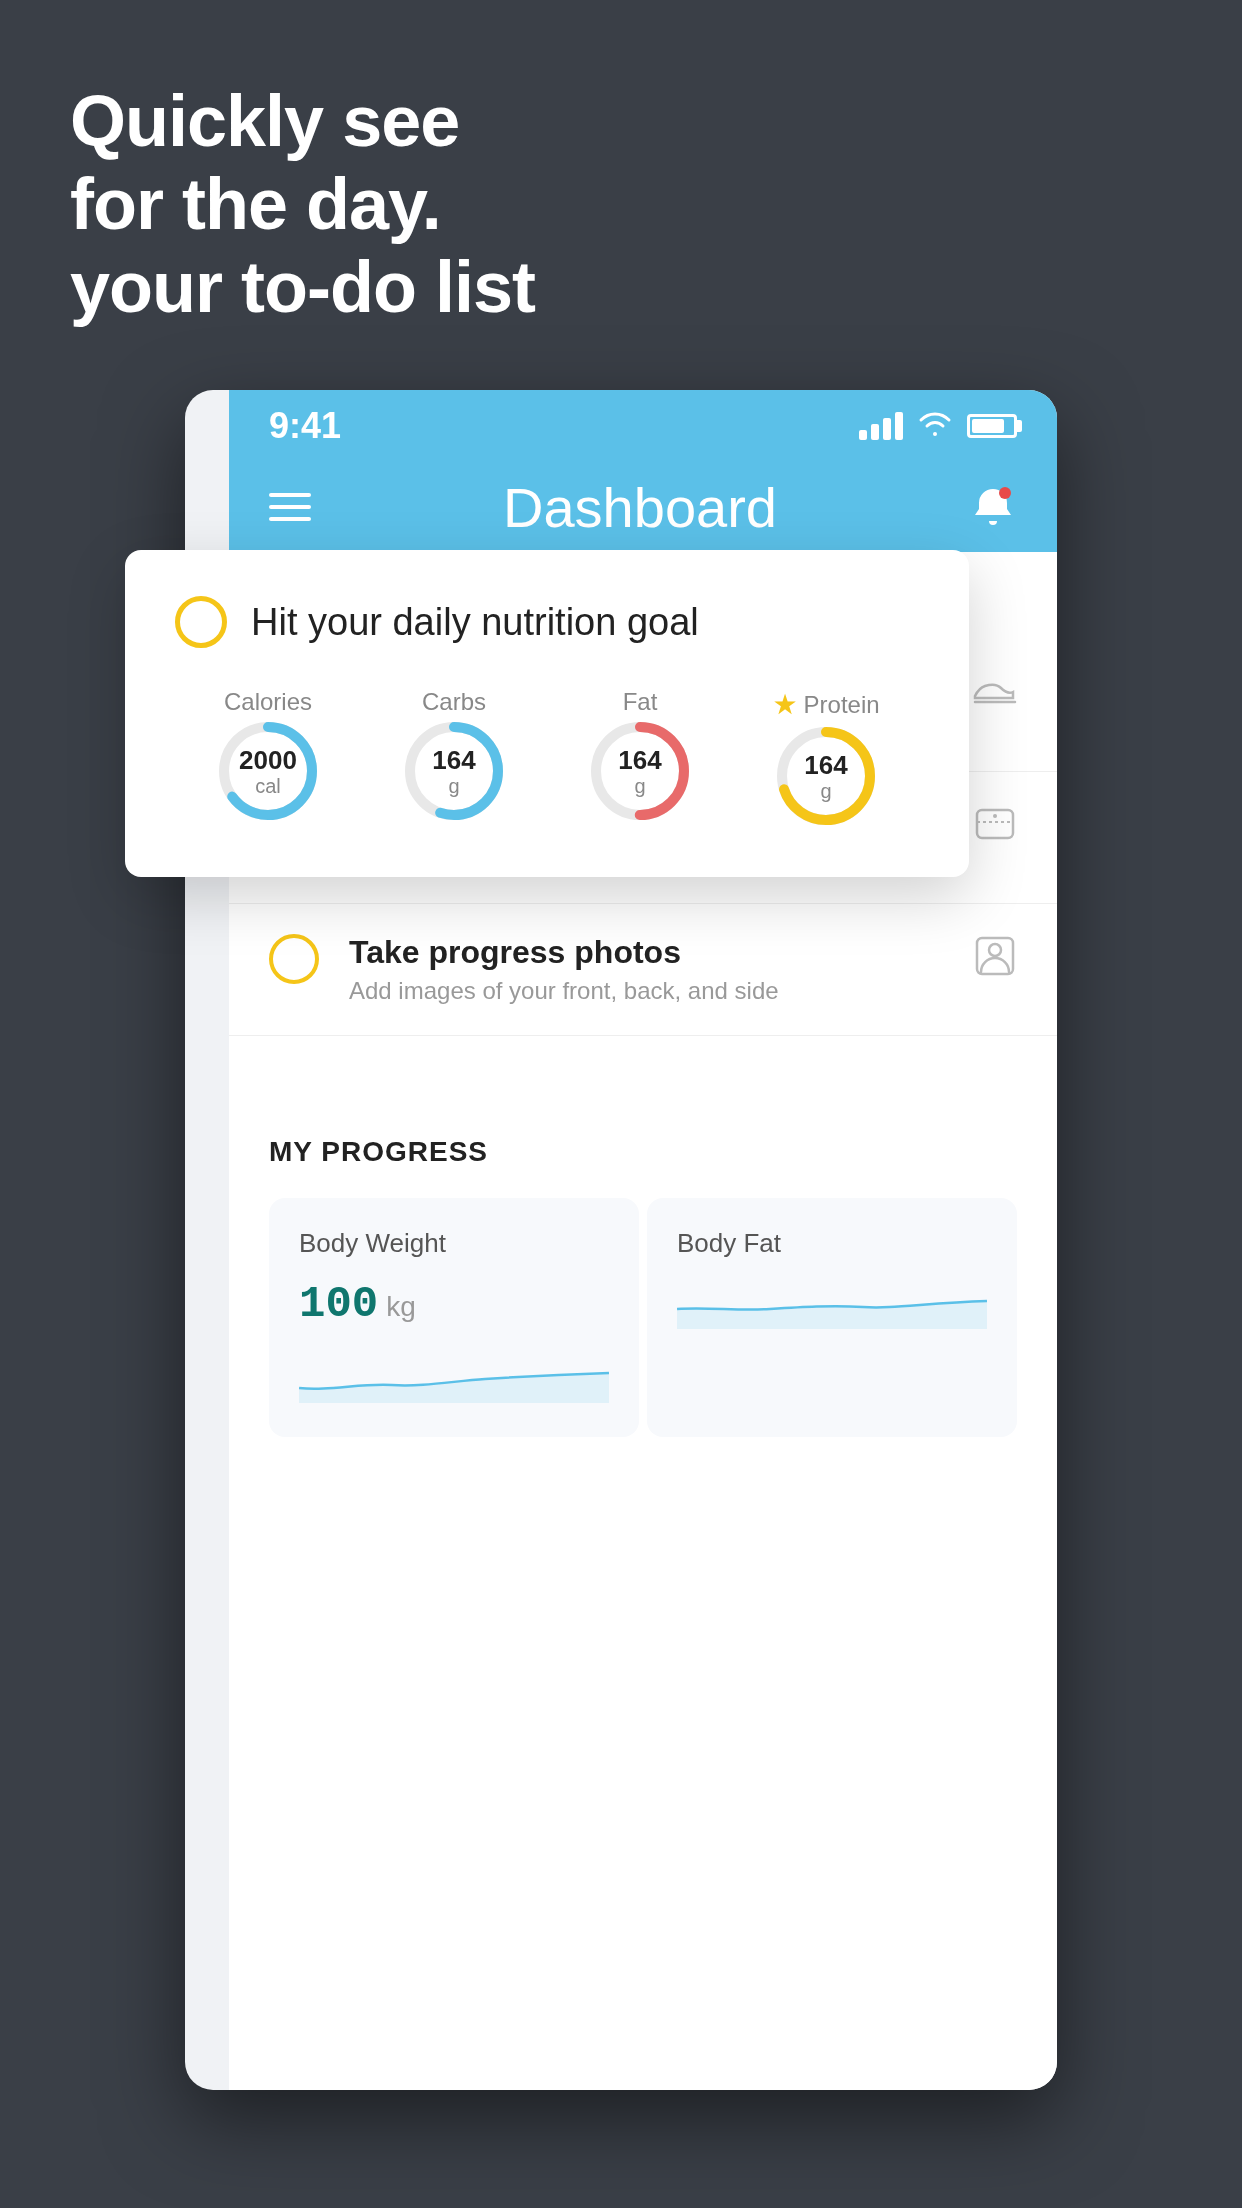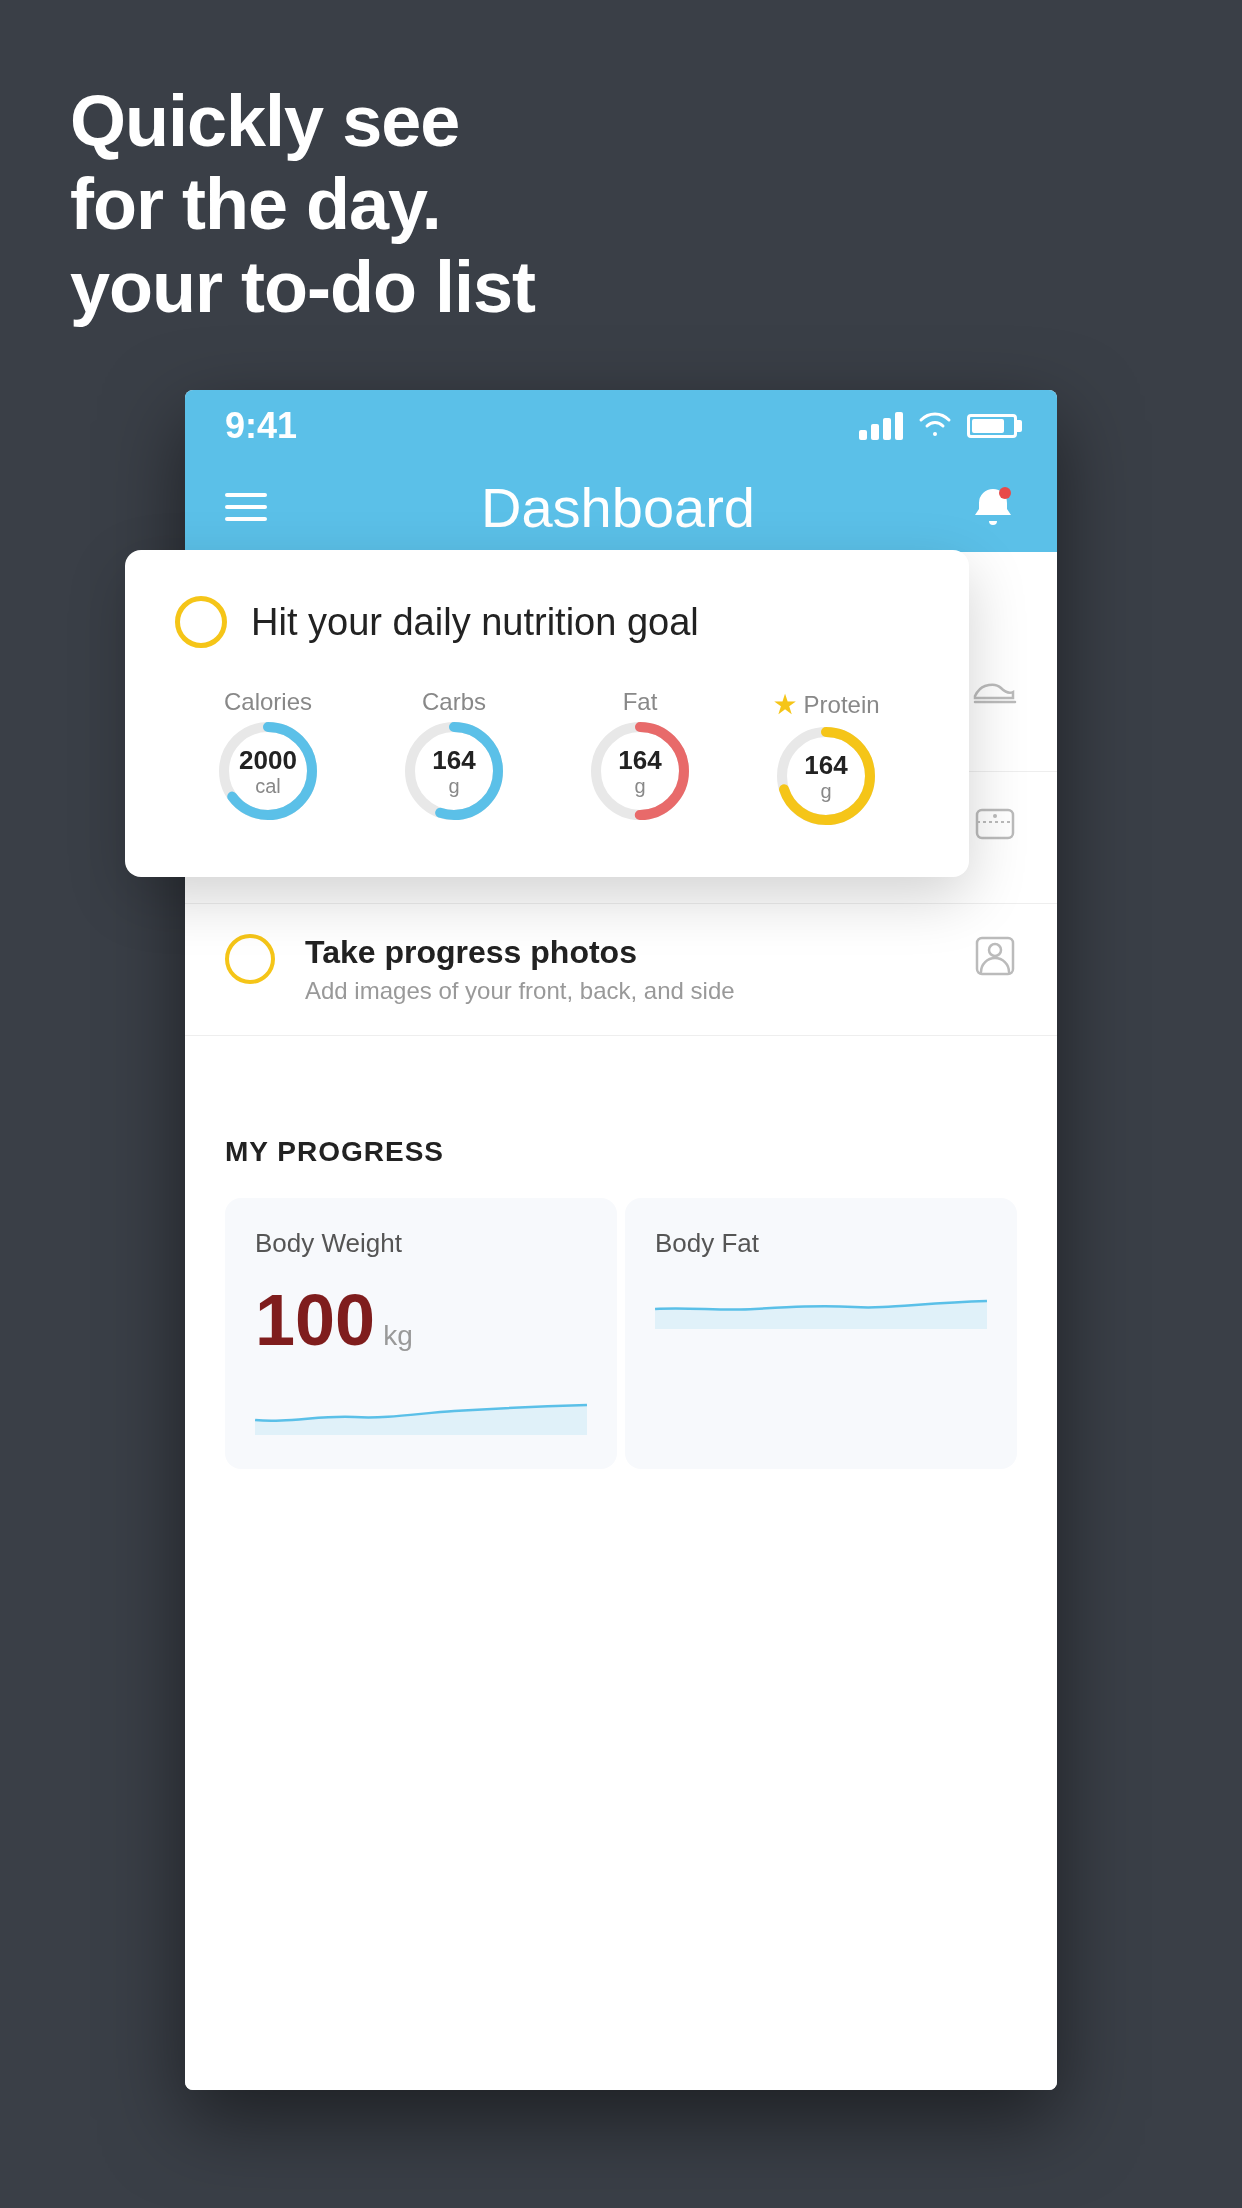--- a/index.html
+++ b/index.html
@@ -26,23 +26,24 @@
     }
 
     
     .phone-frame {
       position: absolute;
       top: 390px;
       left: 185px;
       width: 872px;
       height: 1700px;
       background: #f0f2f5;
-      border-radius: 8px;
+      border-radius: 28px;
       overflow: hidden;
       box-shadow: 0 30px 80px rgba(0,0,0,0.5);
+      padding-left: 44px;
     }
 
     
     .status-bar {
       background: #5bc0e8;
       height: 72px;
       display: flex;
       align-items: center;
       justify-content: space-between;
       padding: 0 40px;
@@ -299,23 +300,24 @@
       font-weight: 500;
       margin-bottom: 20px;
     }
     .progress-value-row {
       display: flex;
       align-items: baseline;
       gap: 8px;
       margin-bottom: 24px;
     }
     .progress-value {
-      font-size: 72px;
+      font-size: 44px;
       font-weight: 700;
-      color: #7f1d1d;
+      color: #0f766e;
+      font-family: Liberation Mono, monospace;
     }
     .progress-unit {
       font-size: 28px;
       color: #999;
     }
     .sparkline {
       width: 100%;
       height: 50px;
     }
   </style>

